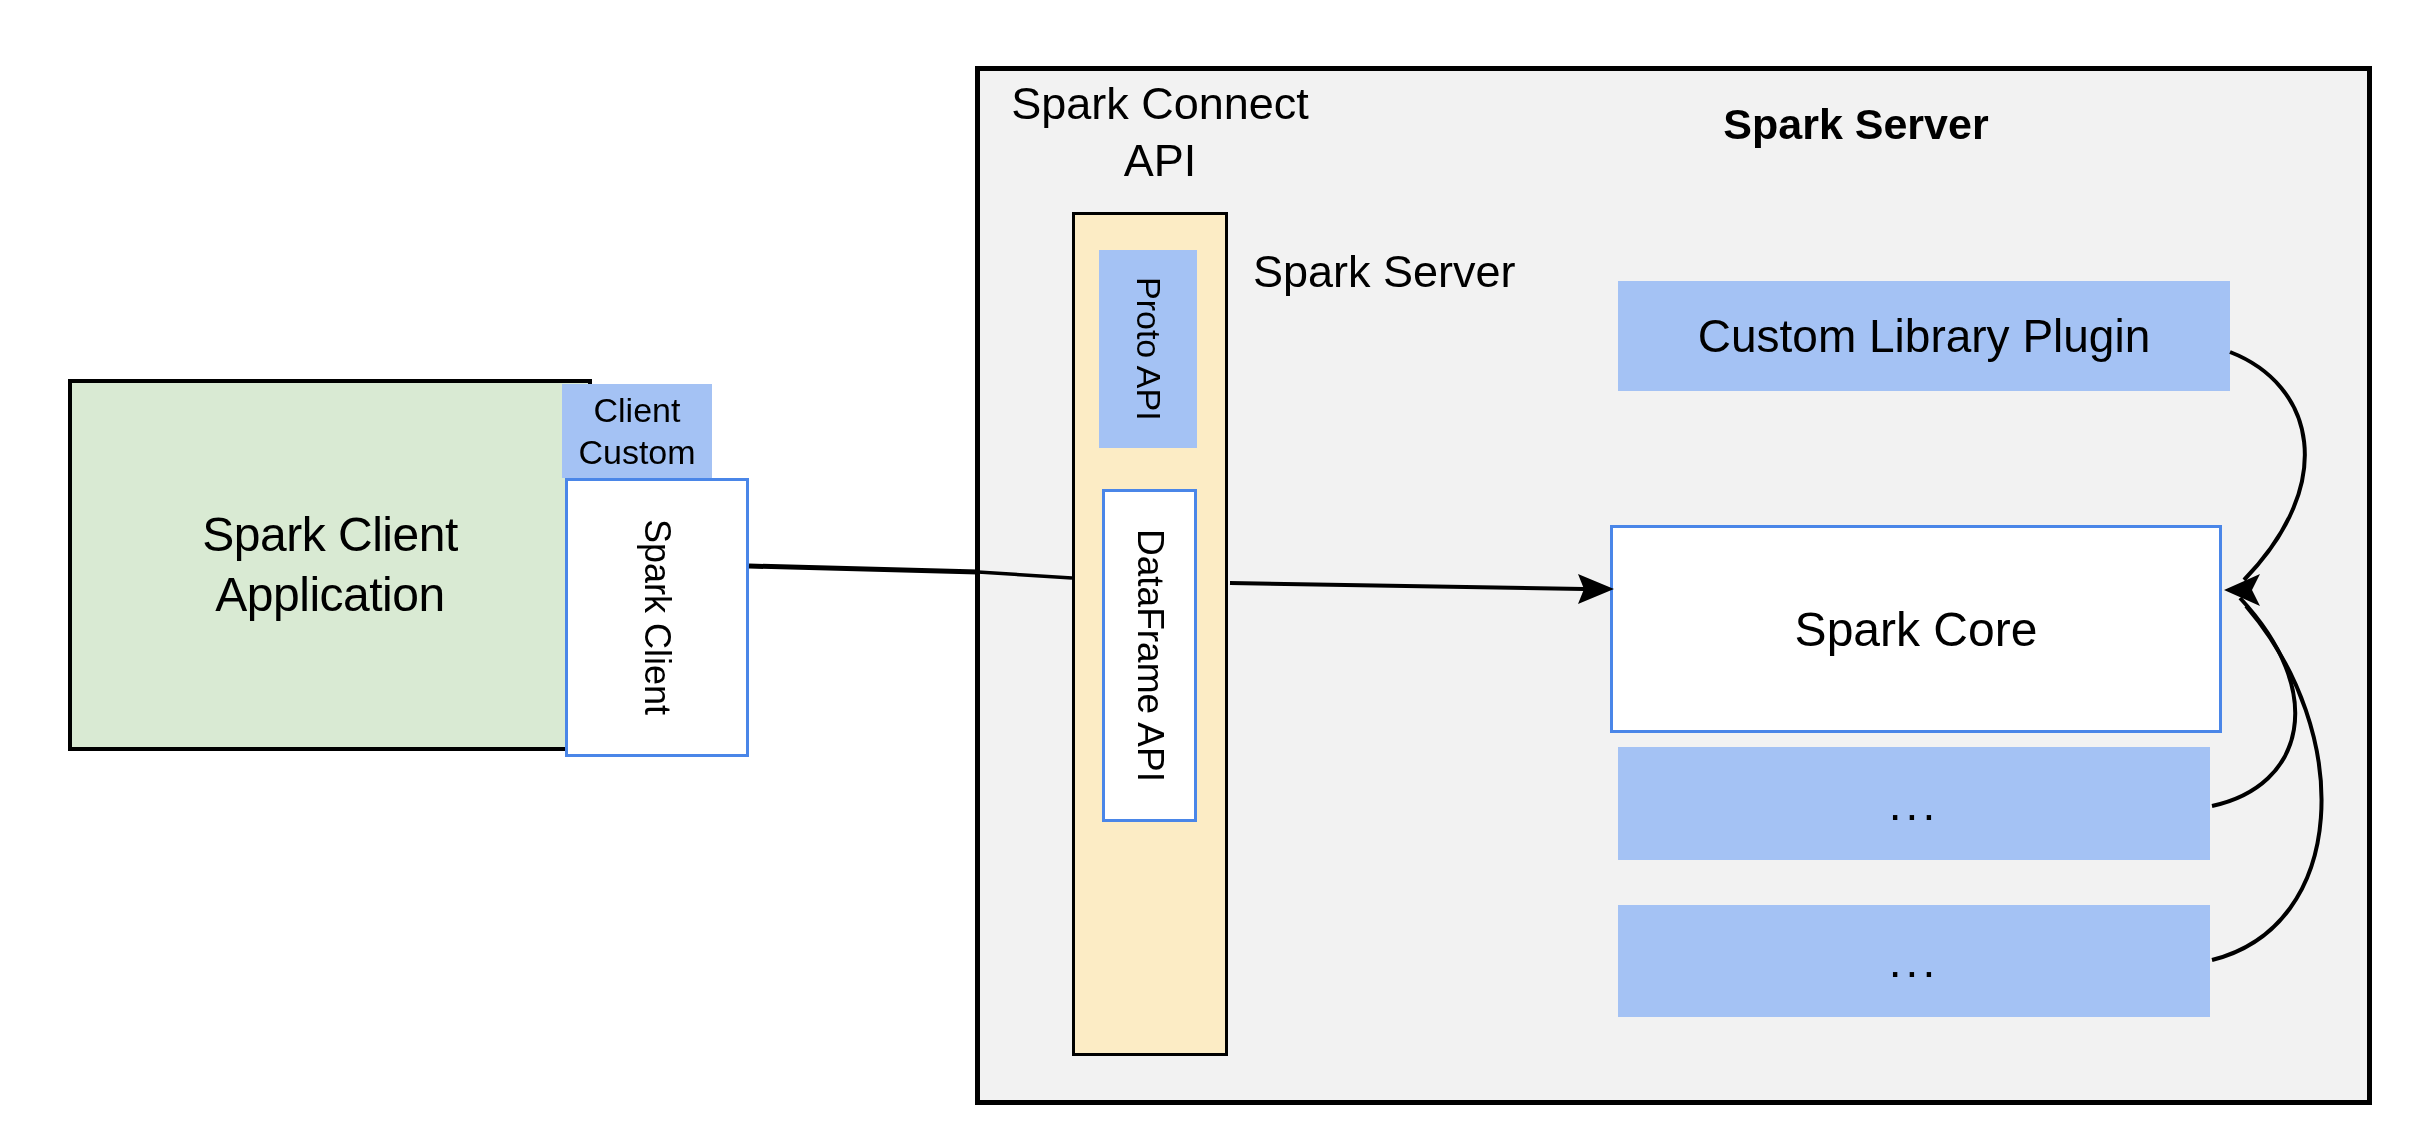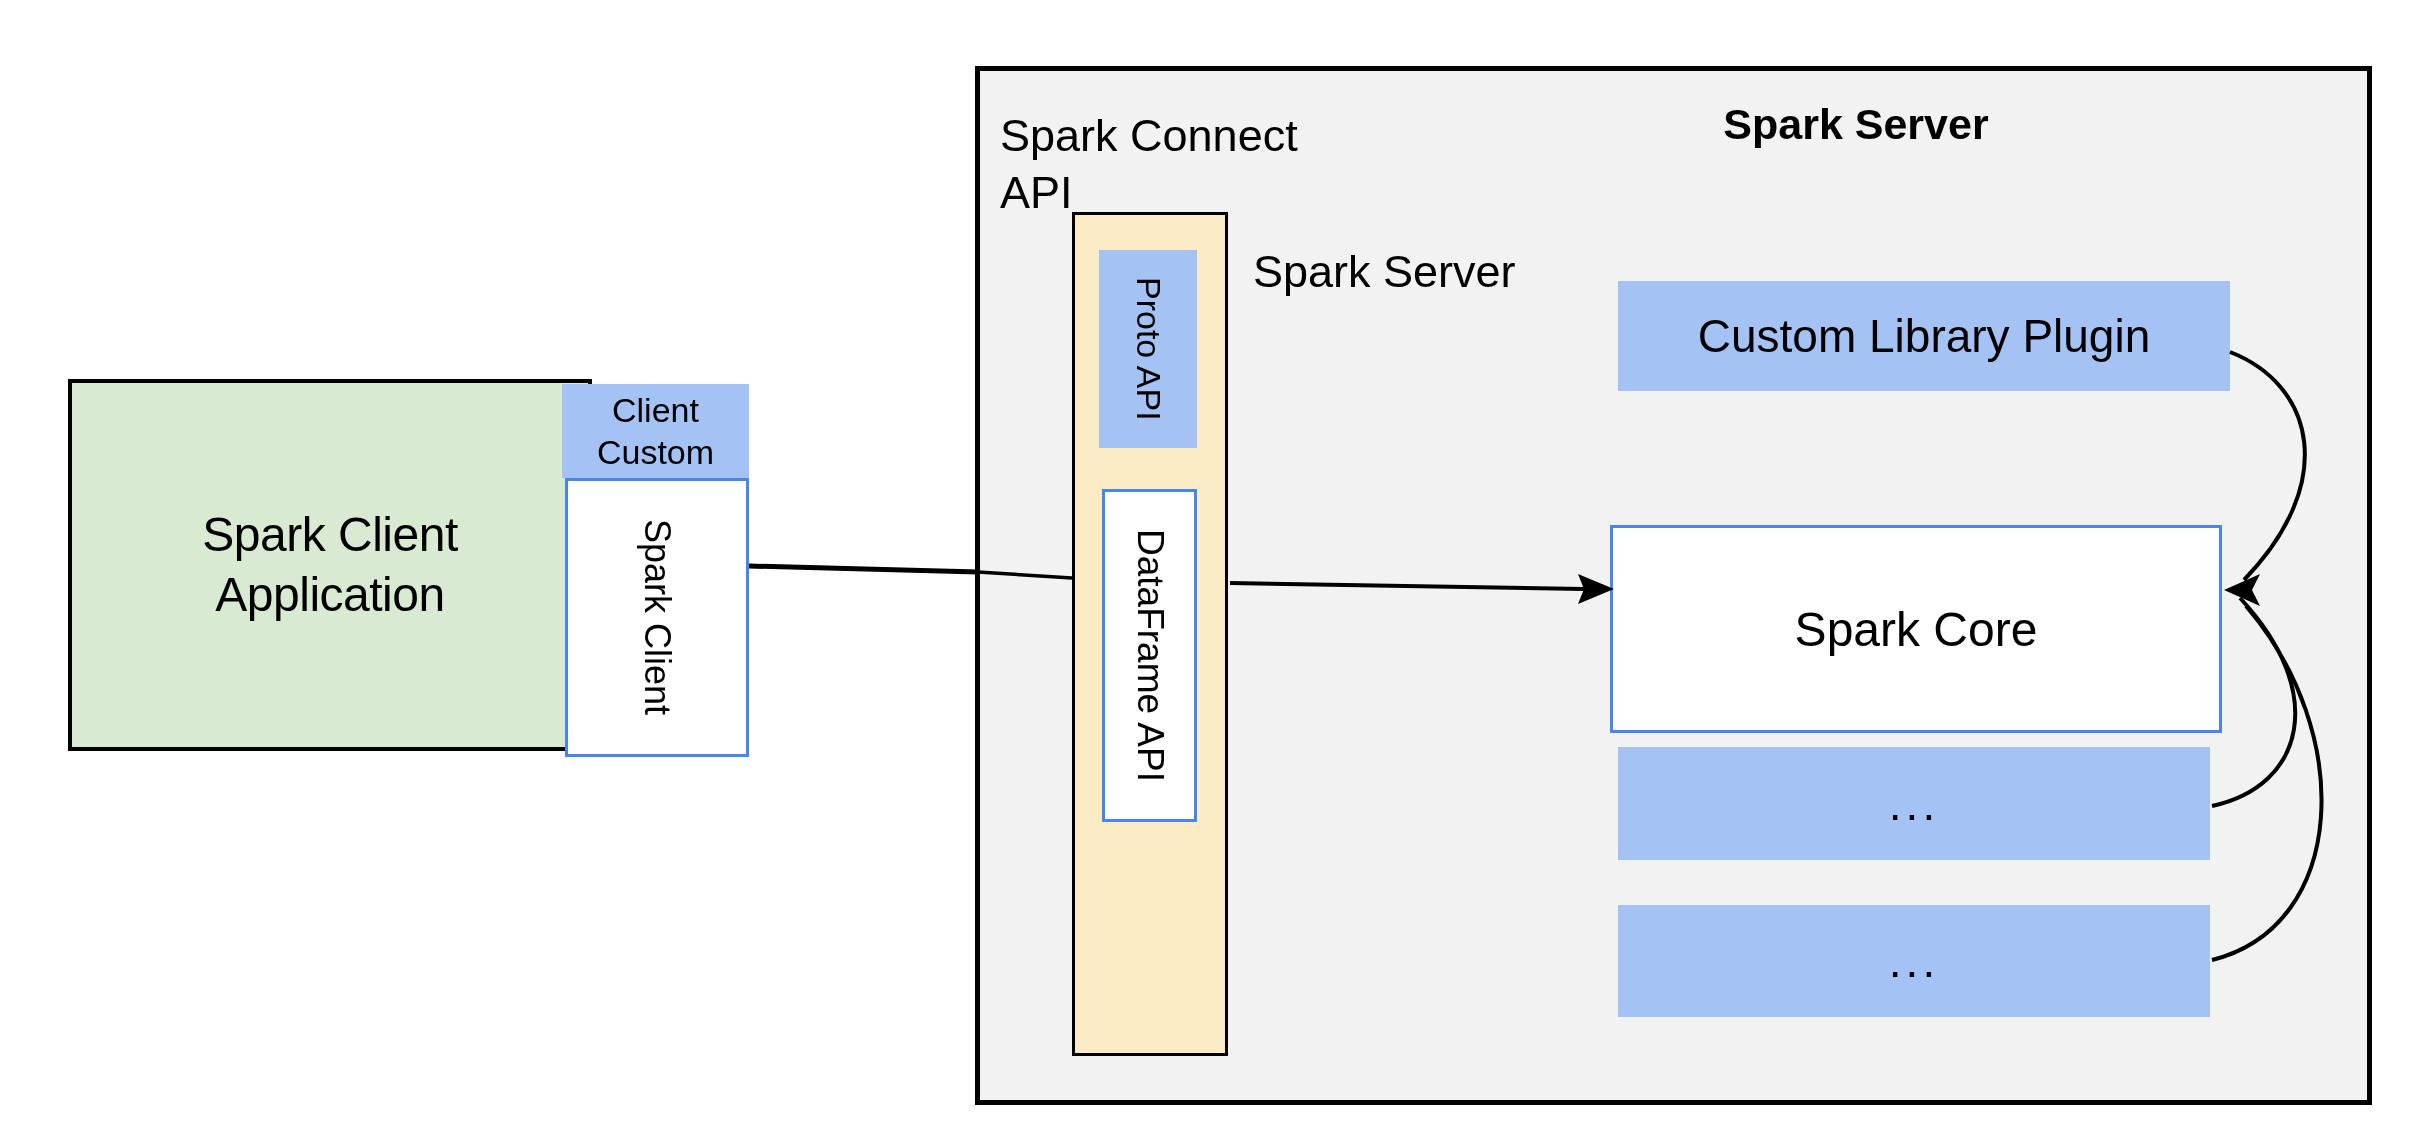--- a/index.html
+++ b/index.html
@@ -16,30 +16,30 @@
     font-family:"Liberation Sans", sans-serif;color:#000;overflow:hidden;
   }
   .abs{position:absolute;box-sizing:border-box;}
   .center{display:flex;align-items:center;justify-content:center;text-align:center;}
 
   
   .green-box{left:68px;top:379px;width:524px;height:372px;
     background:var(--c-green-fill);border:4px solid #000;}
   .client-app-text{left:68px;top:505px;width:524px;font-size:48px;line-height:60px;
     text-align:center;letter-spacing:-0.5px;}
-  .client-pkg{left:562px;top:384px;width:187px;height:94px;
+  .client-pkg{left:562px;top:384px;width:150px;height:94px;
     background:var(--c-blue-fill);font-size:34px;line-height:42px;}
   .spark-client-box{left:565px;top:478px;width:184px;height:279px;
     background:#fff;border:3px solid var(--c-blue-border);}
 
   
   .server-box{left:975px;top:66px;width:1397px;height:1039px;
     background:var(--c-gray-fill);border:5px solid #000;}
   .connect-api-text{left:1000px;top:75px;width:320px;font-size:45px;line-height:57px;
-    margin-top:32px;}
+    text-align:center;}
   .server-title{left:1656px;top:100px;width:400px;font-size:43px;font-weight:bold;
     text-align:center;}
   .yellow-box{left:1072px;top:212px;width:156px;height:844px;
     background:var(--c-yellow-fill);border:3px solid #000;}
   .proto-box{left:1099px;top:250px;width:98px;height:198px;
     background:var(--c-blue-fill);}
   .dataframe-box{left:1102px;top:489px;width:95px;height:333px;
     background:#fff;border:3px solid var(--c-blue-border);}
   .server-lib-text{left:1253px;top:243px;width:330px;font-size:45px;line-height:57px;
     text-align:left;}

